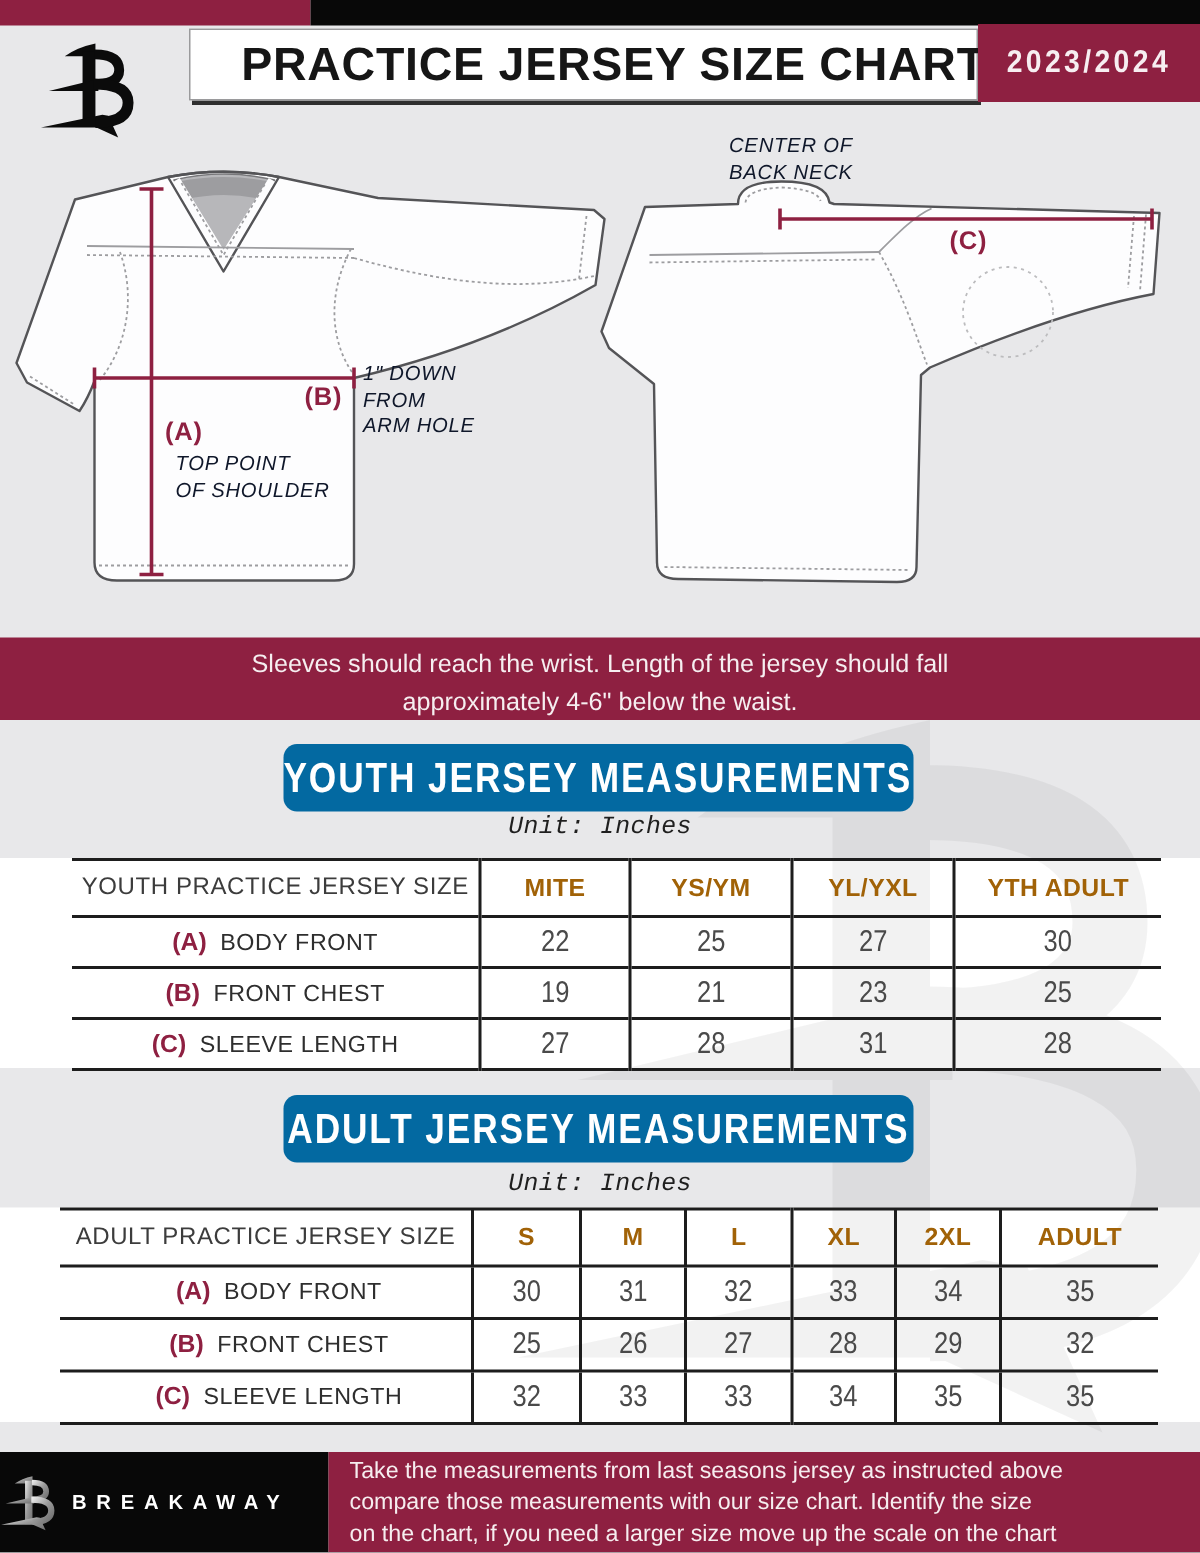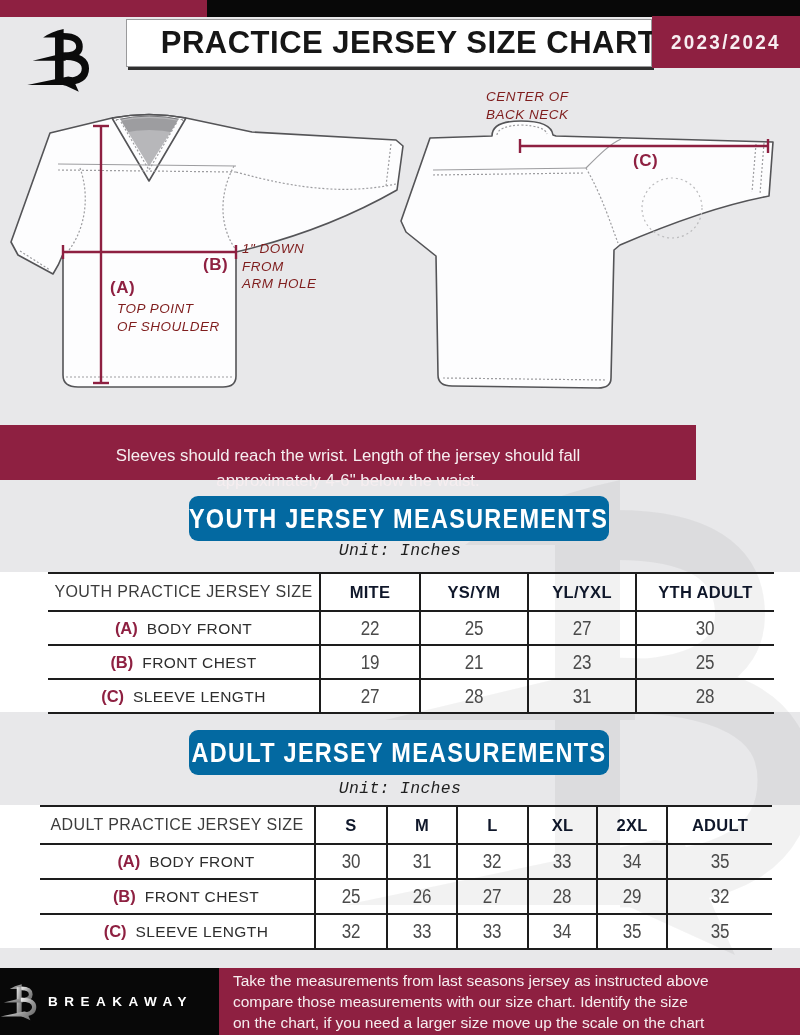--- a/index.html
+++ b/index.html
@@ -18,26 +18,26 @@
                display:flex; align-items:center; justify-content:center;padding-left:40px; }
   .title-text { font-size:31px; font-weight:bold; letter-spacing:.5px; color:#161616; white-space:nowrap; }
   .season-box { position:absolute; left:652px; top:16px; width:148px; height:52px; background:#8e2041; z-index:3;
                 display:flex; align-items:center; justify-content:center; }
   .season-text { color:#f7eef1; font-size:21px; font-weight:bold; letter-spacing:2.5px;
                  transform:scaleX(.9); white-space:nowrap; }
 
   
   .diagram { position:absolute; left:0; top:78px; width:800px; height:347px; z-index:2; }
   .mlabel { position:absolute; font-weight:bold; font-size:17px; color:#8e2041; letter-spacing:.5px; }
-  .note { position:absolute; font-style:italic; font-size:13.5px; line-height:17.5px; color:#7f1d1d;
+  .note { position:absolute; font-style:italic; font-size:13.5px; line-height:17.5px; color:#0f172a;
           letter-spacing:.5px; white-space:pre-line; }
 
   
-  .banner { position:absolute; left:0; top:425px; width:696px; height:55px; background:#8e2041; z-index:2;
-            color:#f6eef0; font-size:16.8px; line-height:25px; text-align:center; padding-top:18px;
+  .banner { position:absolute; left:0; top:425px; width:800px; height:55px; background:#8e2041; z-index:2;
+            color:#f6eef0; font-size:16.8px; line-height:25px; text-align:center; padding-top:5px;
             white-space:pre-line; }
 
   
   .band { position:absolute; left:0; width:800px; background:#ffffff; z-index:0; }
   .band-youth { top:572px; height:140px; }
   .band-adult { top:805px; height:143px; }
 
   
   .watermark { position:absolute; left:335px; top:465px; width:500px; height:500px; opacity:.05; z-index:1; }
 
@@ -55,21 +55,21 @@
 
   
   .size-table-wrap { position:absolute; z-index:2; }
   .yt-wrap { top:572px; left:48px; }
   .at-wrap { top:805px; left:40px; }
   table.size-table { border-collapse:collapse; table-layout:fixed; border-bottom:2px solid #1d1d1d; }
   table.size-table tr { border-top:2px solid #1d1d1d; }
   table.size-table td + td { border-left:2px solid #1d1d1d; }
   table.size-table td { text-align:center; vertical-align:middle; padding:0; }
   td.hlbl { text-align:left; padding-left:12px; font-size:16px; color:#3c3c3c; letter-spacing:.4px;margin-top:44px; }
-  td.colh { font-weight:bold; font-size:16.5px; color:#0f172a; letter-spacing:.3px; }
+  td.colh { font-weight:bold; font-size:16.5px; color:#a16207; letter-spacing:.3px; }
   td.rowlbl { text-align:left; padding-left:24px; }
   .at-wrap td.rowlbl { padding-left:18px; }
   .key { color:#8e2041; font-weight:bold; font-size:16.5px; margin-right:9px; }
   .rlabel { font-size:15.5px; color:#2e2e2e; letter-spacing:.4px; }
   .num { display:inline-block; transform:scaleX(.85); font-size:20px; color:#4a4a4a; }
 
   
   .footer { position:absolute; left:0; top:968px; width:800px; height:67px; z-index:3; display:flex; }
   .footer-black { width:219px; height:100%; background:#080808; display:flex; align-items:center;
                   }

